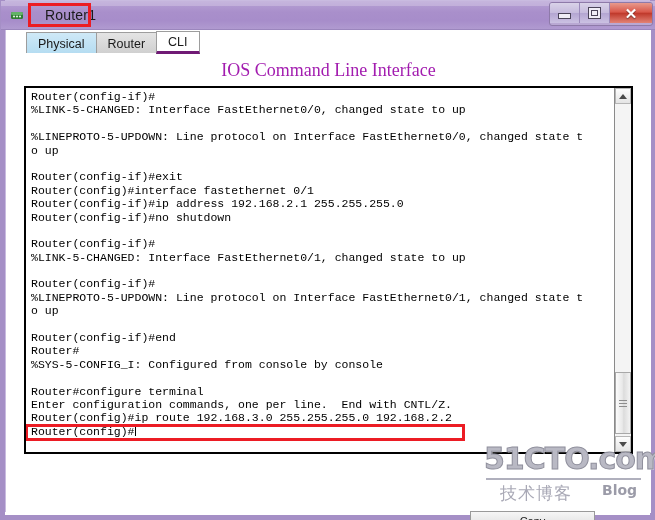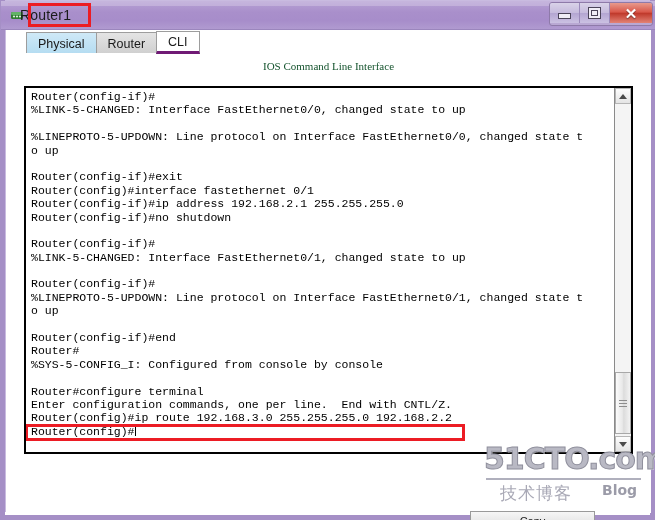--- a/index.html
+++ b/index.html
@@ -56,21 +56,21 @@
     height: 5px;
     background: rgba(255,255,255,0.22);
   }
   #app-icon {
     position: absolute;
     left: 9px; top: 7px;
     width: 14px; height: 14px;
   }
   #title-text-wrap {
     position: absolute;
-    left: 19px; top: 3px;
+    left: 44px; top: 3px;
     height: 22px;
     display: flex;
     align-items: center;
   }
   #window-title {
     font-size: 14px;
     color: #1b1b1b;
     font-family: "Liberation Sans", sans-serif;
     letter-spacing: 0.2px;
     white-space: nowrap;
@@ -185,22 +185,22 @@
     width: 645px;
     height: 460px;
     background: #ffffff;
     box-sizing: border-box;
   }
   #panel-heading {
     position: absolute;
     left: 0; top: 7px;
     width: 645px;
     text-align: center;
-    font-size: 11px;
-    color: #14532d;
+    font-size: 18px;
+    color: #a21caf;
     font-family: "Liberation Serif", serif;
   }
 
   
   #terminal-area {
     position: absolute;
     left: 18px; top: 33px;
     width: 609px;
     height: 368px;
     border: 2px solid #000000;

